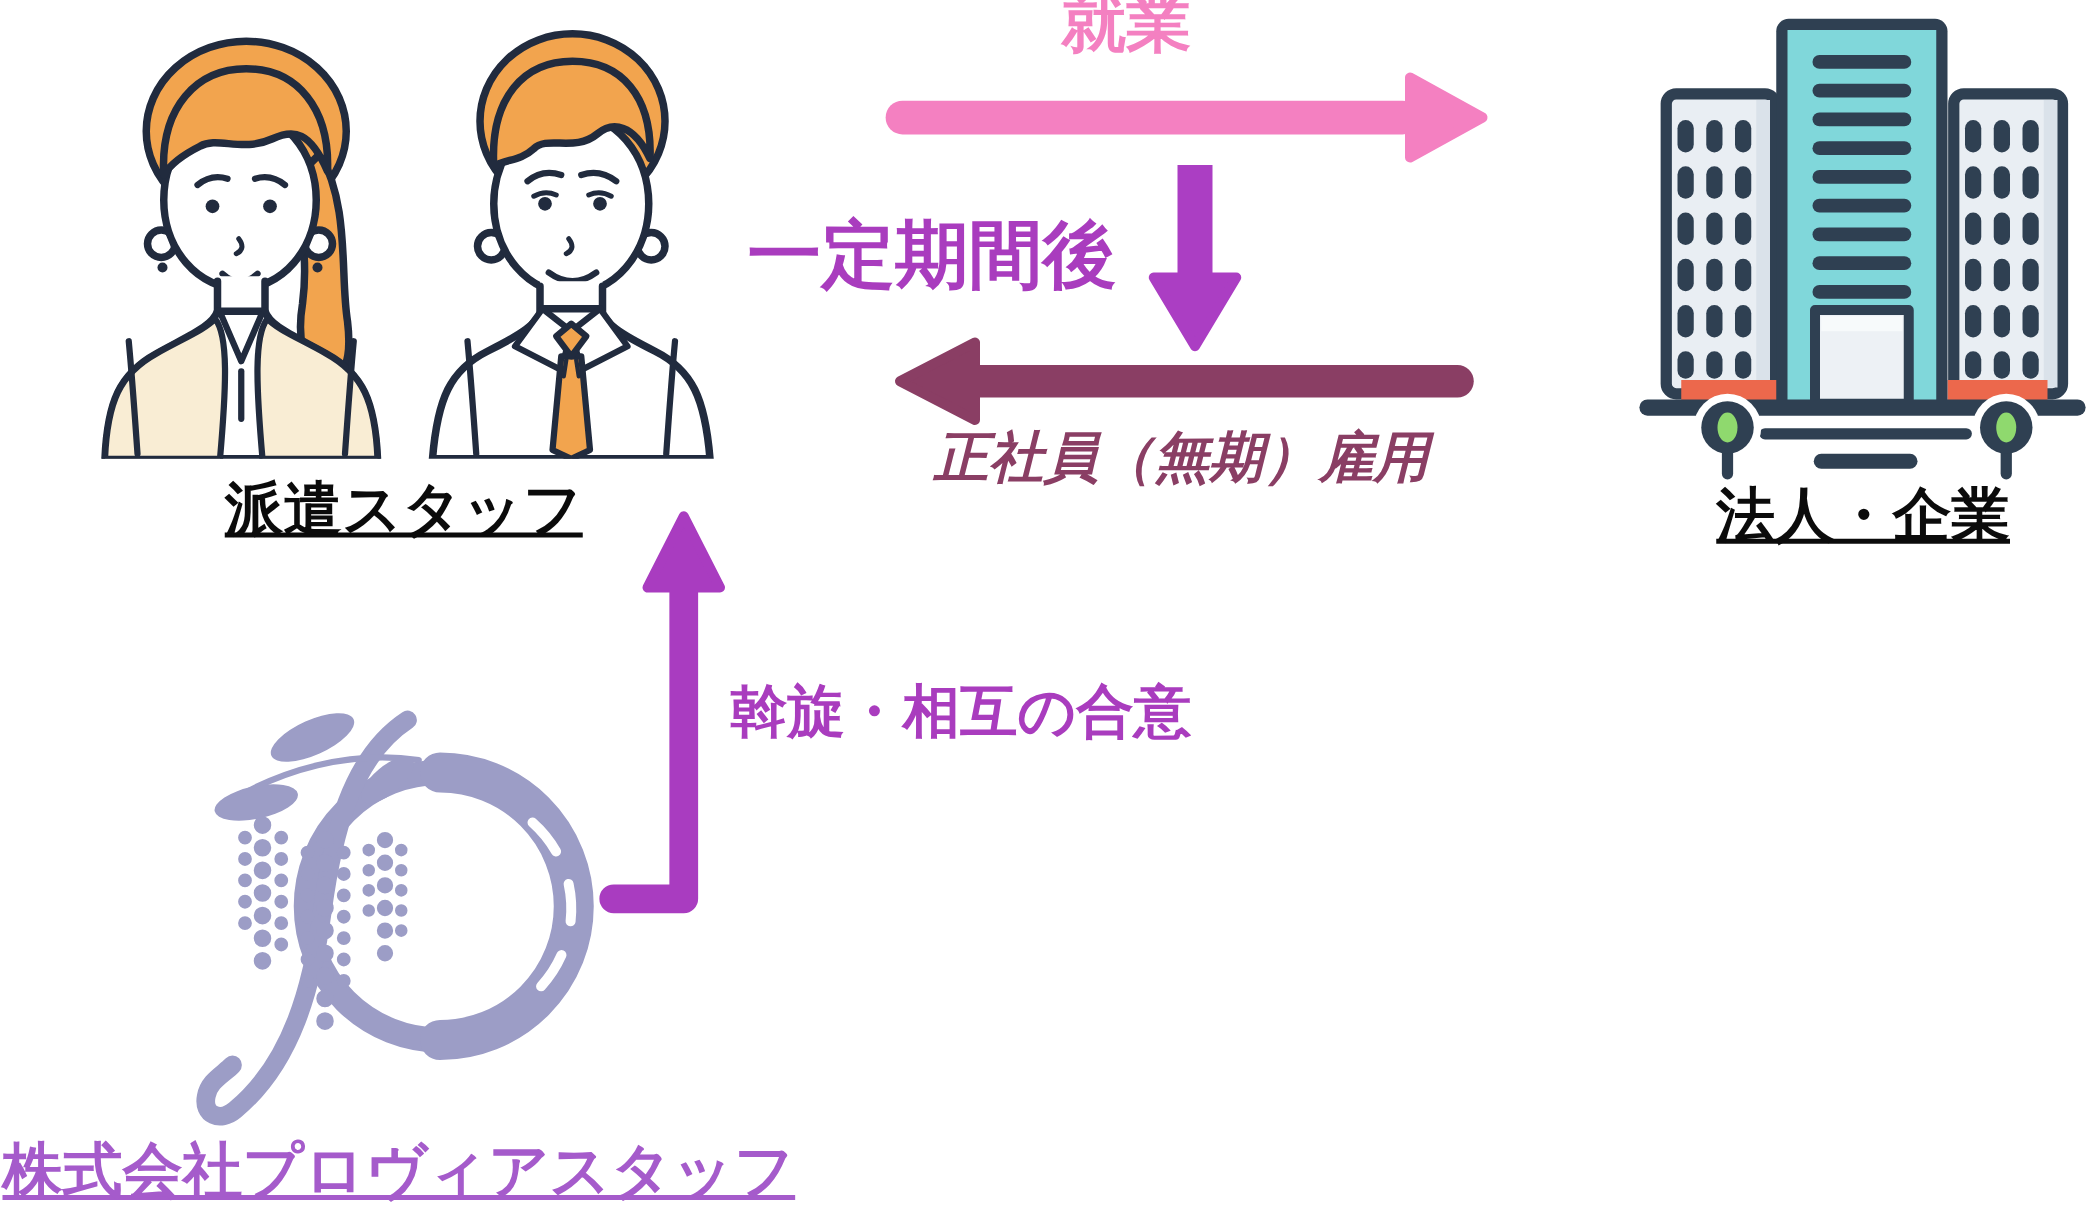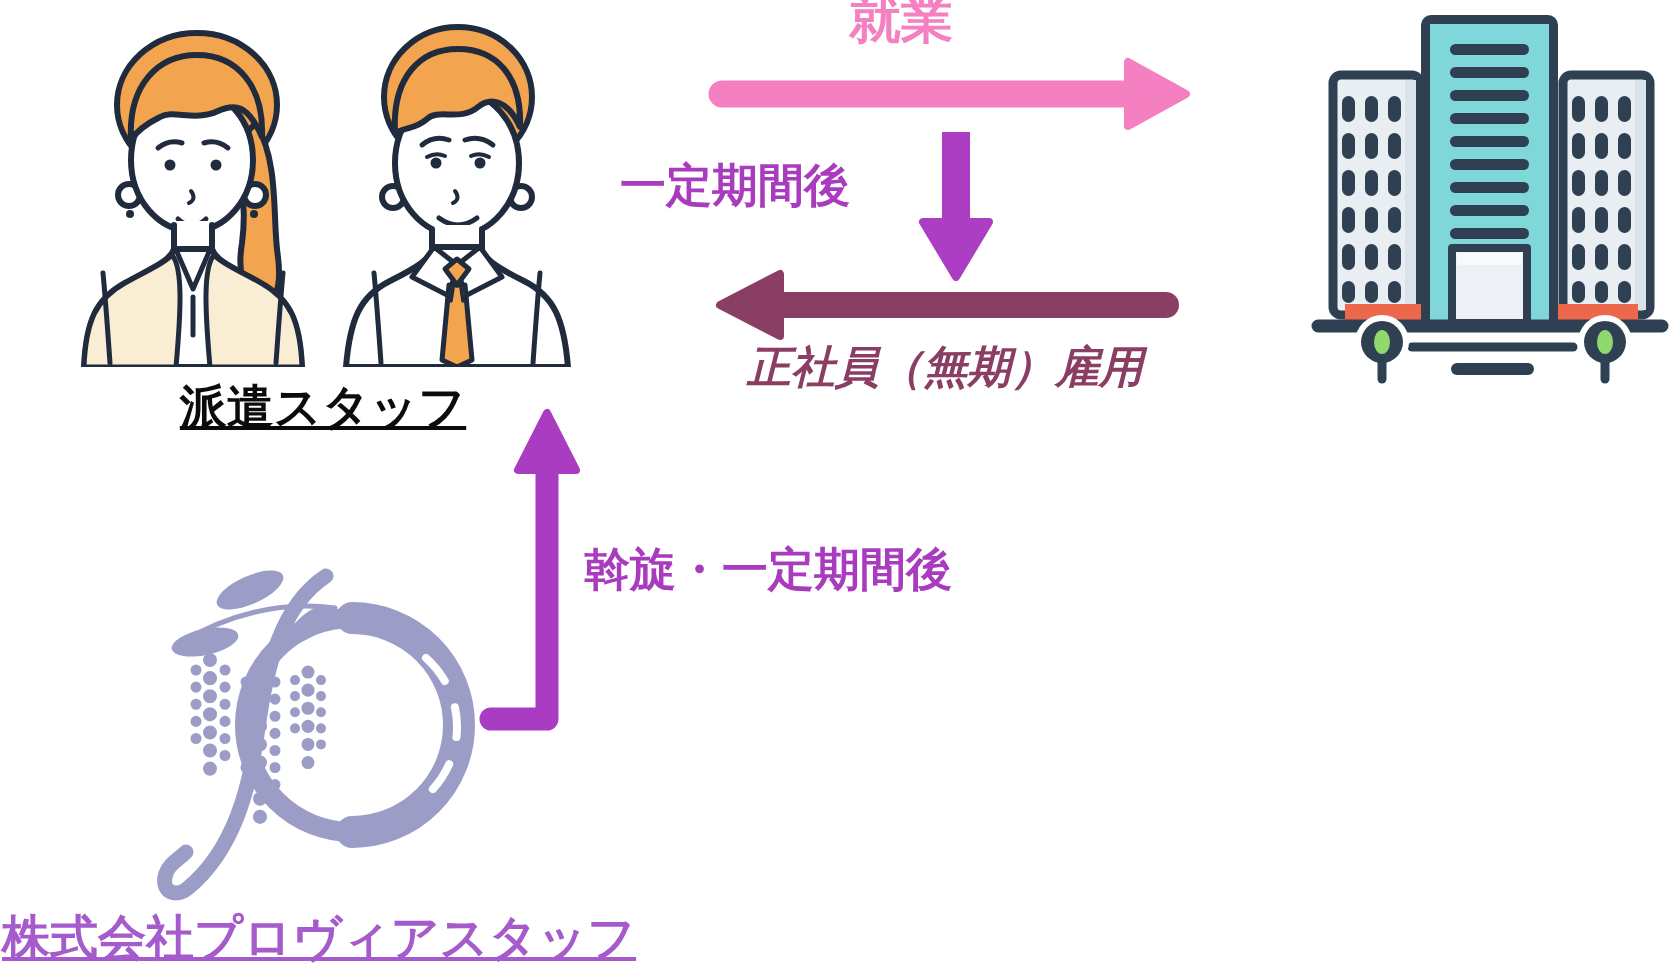--- a/index.html
+++ b/index.html
@@ -166,20 +166,21 @@
       </g>
       <g>
         <circle cx="295" cy="334" r="27" fill="#ffffff"></circle>
         <line x1="295" y1="352" x2="295" y2="371" stroke="#2f4052" stroke-width="9"></line>
         <circle cx="295" cy="334" r="21" fill="#2f4052"></circle>
         <ellipse cx="295" cy="334" rx="8" ry="12" fill="#8fd96e"></ellipse>
       </g>
     </g>
   </svg>
 
+  <div class="abs lbl lbl-black center" style="left:1318px;top:387px;width:345px;font-size:47px;">法人・企業</div>
 
   <svg class="abs" style="left:0;top:0;" width="1670" height="976" viewBox="0 0 1670 976">
     <g>
       <line x1="722" y1="94" x2="1122" y2="94" stroke="#f480c1" stroke-width="27" stroke-linecap="round"></line>
       <path d="M1128,62 L1128,126 L1186,94 Z" fill="#f480c1" stroke="#f480c1" stroke-width="8" stroke-linejoin="round"></path>
     </g>
     <g>
       <line x1="956" y1="132" x2="956" y2="224" stroke="#ab3ec3" stroke-width="28"></line>
       <path d="M923,222 L989,222 L956,277 Z" fill="#ab3ec3" stroke="#ab3ec3" stroke-width="8" stroke-linejoin="round"></path>
     </g>
@@ -188,26 +189,26 @@
       <path d="M780,274 L780,336 L720,305 Z" fill="#8a3e64" stroke="#8a3e64" stroke-width="8" stroke-linejoin="round"></path>
     </g>
     <g>
       <path d="M491,719 L547,719 L547,466" fill="none" stroke="#a93cc0" stroke-width="23" stroke-linecap="round" stroke-linejoin="round"></path>
       <path d="M518,470 L576,470 L547,413 Z" fill="#a93cc0" stroke="#a93cc0" stroke-width="8" stroke-linejoin="round"></path>
     </g>
   </svg>
 
   <div class="abs lbl lbl-pink center" style="left:796px;top:-8px;width:210px;font-size:52px;">就業</div>
 
-  <div class="abs lbl lbl-purple right" style="left:598px;top:161px;width:252px;font-size:46px;">一定期間後</div>
+  <div class="abs lbl lbl-purple right" style="left:598px;top:174px;width:252px;font-size:59px;">一定期間後</div>
 
 
   <div class="abs lbl lbl-dark center" style="left:712px;top:344px;width:466px;font-size:44px;font-style:italic;">正社員（無期）雇用</div>
 
-  <div class="abs lbl lbl-purple" style="left:584px;top:545px;font-size:46px;">斡旋・一定期間後</div>
+  <div class="abs lbl lbl-purple" style="left:584px;top:545px;font-size:46px;">斡旋・相互の合意</div>
 
   <svg class="abs" style="left:130px;top:520px;" width="360" height="395" viewBox="0 0 360 395">
     <g stroke-linecap="round" stroke-linejoin="round">
 
       <circle cx="222" cy="205" r="107" fill="none" stroke="#9c9dc6" stroke-width="20"></circle>
       <path d="M222,98 A107,107 0 0 1 222,312" fill="none" stroke="#9c9dc6" stroke-width="32"></path>
       <path d="M296,138 A92,92 0 0 1 282,286" fill="none" stroke="#ffffff" stroke-width="8" stroke-dasharray="30 28"></path>
 
       <path d="M196,56 C150,86 136,150 128,208 C120,268 104,330 58,368 C46,378 32,372 35,357 C37,345 48,340 56,332" fill="none" stroke="#9c9dc6" stroke-width="15"></path>
 

